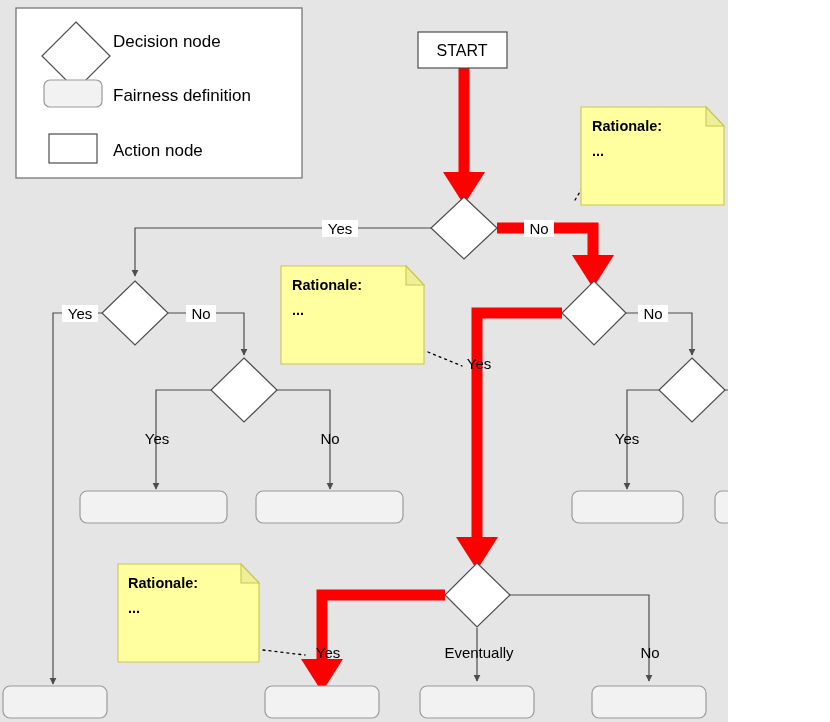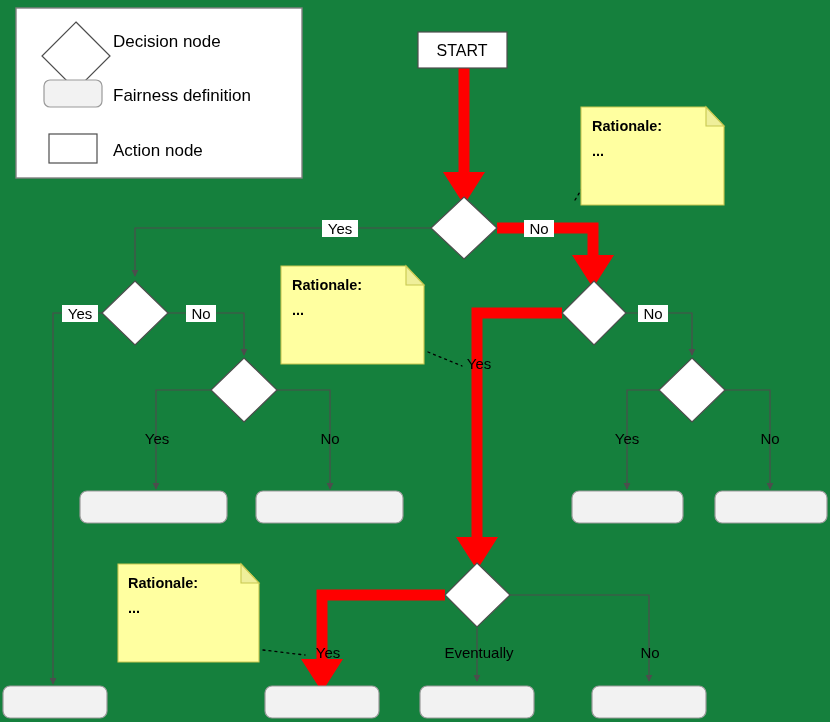--- a/index.html
+++ b/index.html
@@ -1,17 +1,17 @@
 <!DOCTYPE html>
 <html><head>
 <meta charset="utf-8">
 <style>
   html,body{margin:0;padding:0;background:#ffffff;}
   body{font-family:"Liberation Sans",sans-serif;}
-  #canvas{position:relative;width:830px;height:722px;background:#15803d;overflow:hidden;}
+  #canvas{position:relative;width:728px;height:722px;background:#e5e5e5;overflow:hidden;}
   svg{position:absolute;left:0;top:0;width:830px;height:722px;}
   .edge{fill:none;stroke:#4d4d4d;stroke-width:1.2;}
   .redpath{fill:none;stroke:#FF0000;stroke-width:11;stroke-linecap:butt;stroke-linejoin:miter;}
   .node-diamond{fill:#ffffff;stroke:#4d4d4d;stroke-width:1.2;}
   .node-action{fill:#ffffff;stroke:#4d4d4d;stroke-width:1.2;}
   .node-fairness{fill:#f2f2f2;stroke:#9a9a9a;stroke-width:1.2;}
   .note-body{fill:#ffffa0;stroke:#c8c850;stroke-width:1.1;}
   .note-fold{fill:#efef9a;stroke:#c8c850;stroke-width:1.1;}
   .leader{fill:none;stroke:#000000;stroke-width:1.3;stroke-dasharray:2 4;stroke-linecap:round;}
   .legend-box{fill:#ffffff;stroke:#808080;stroke-width:1.4;}

